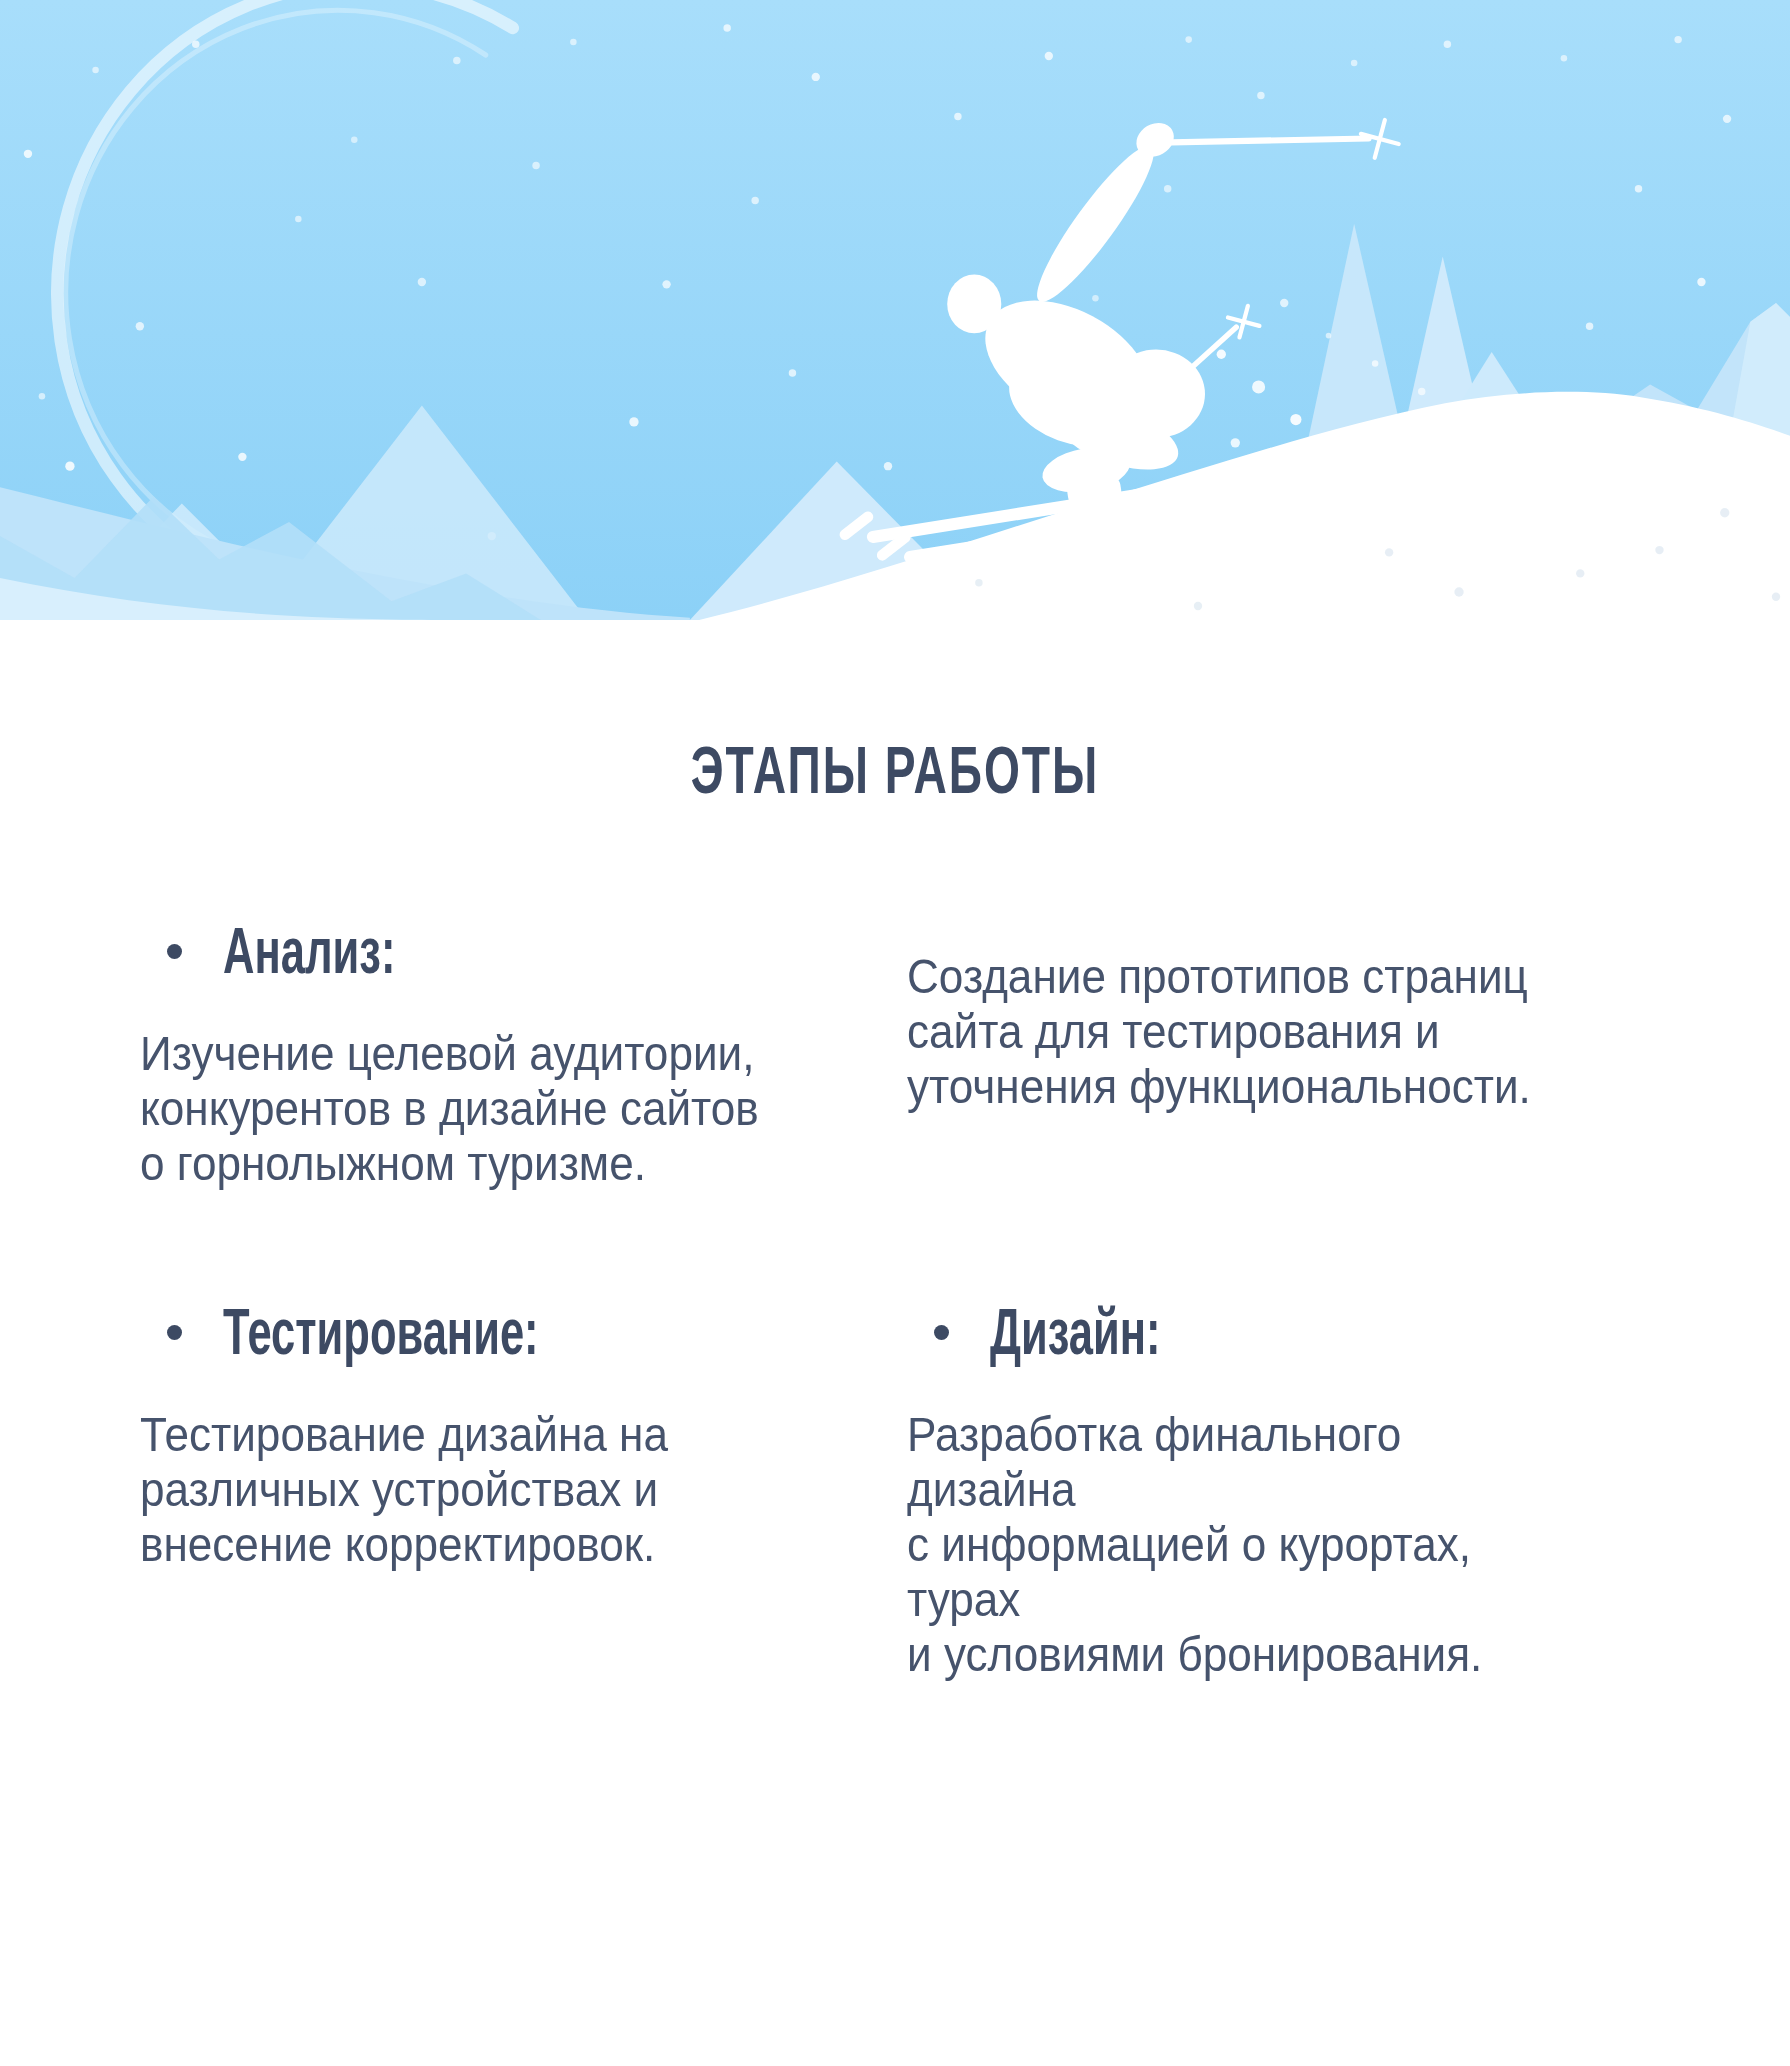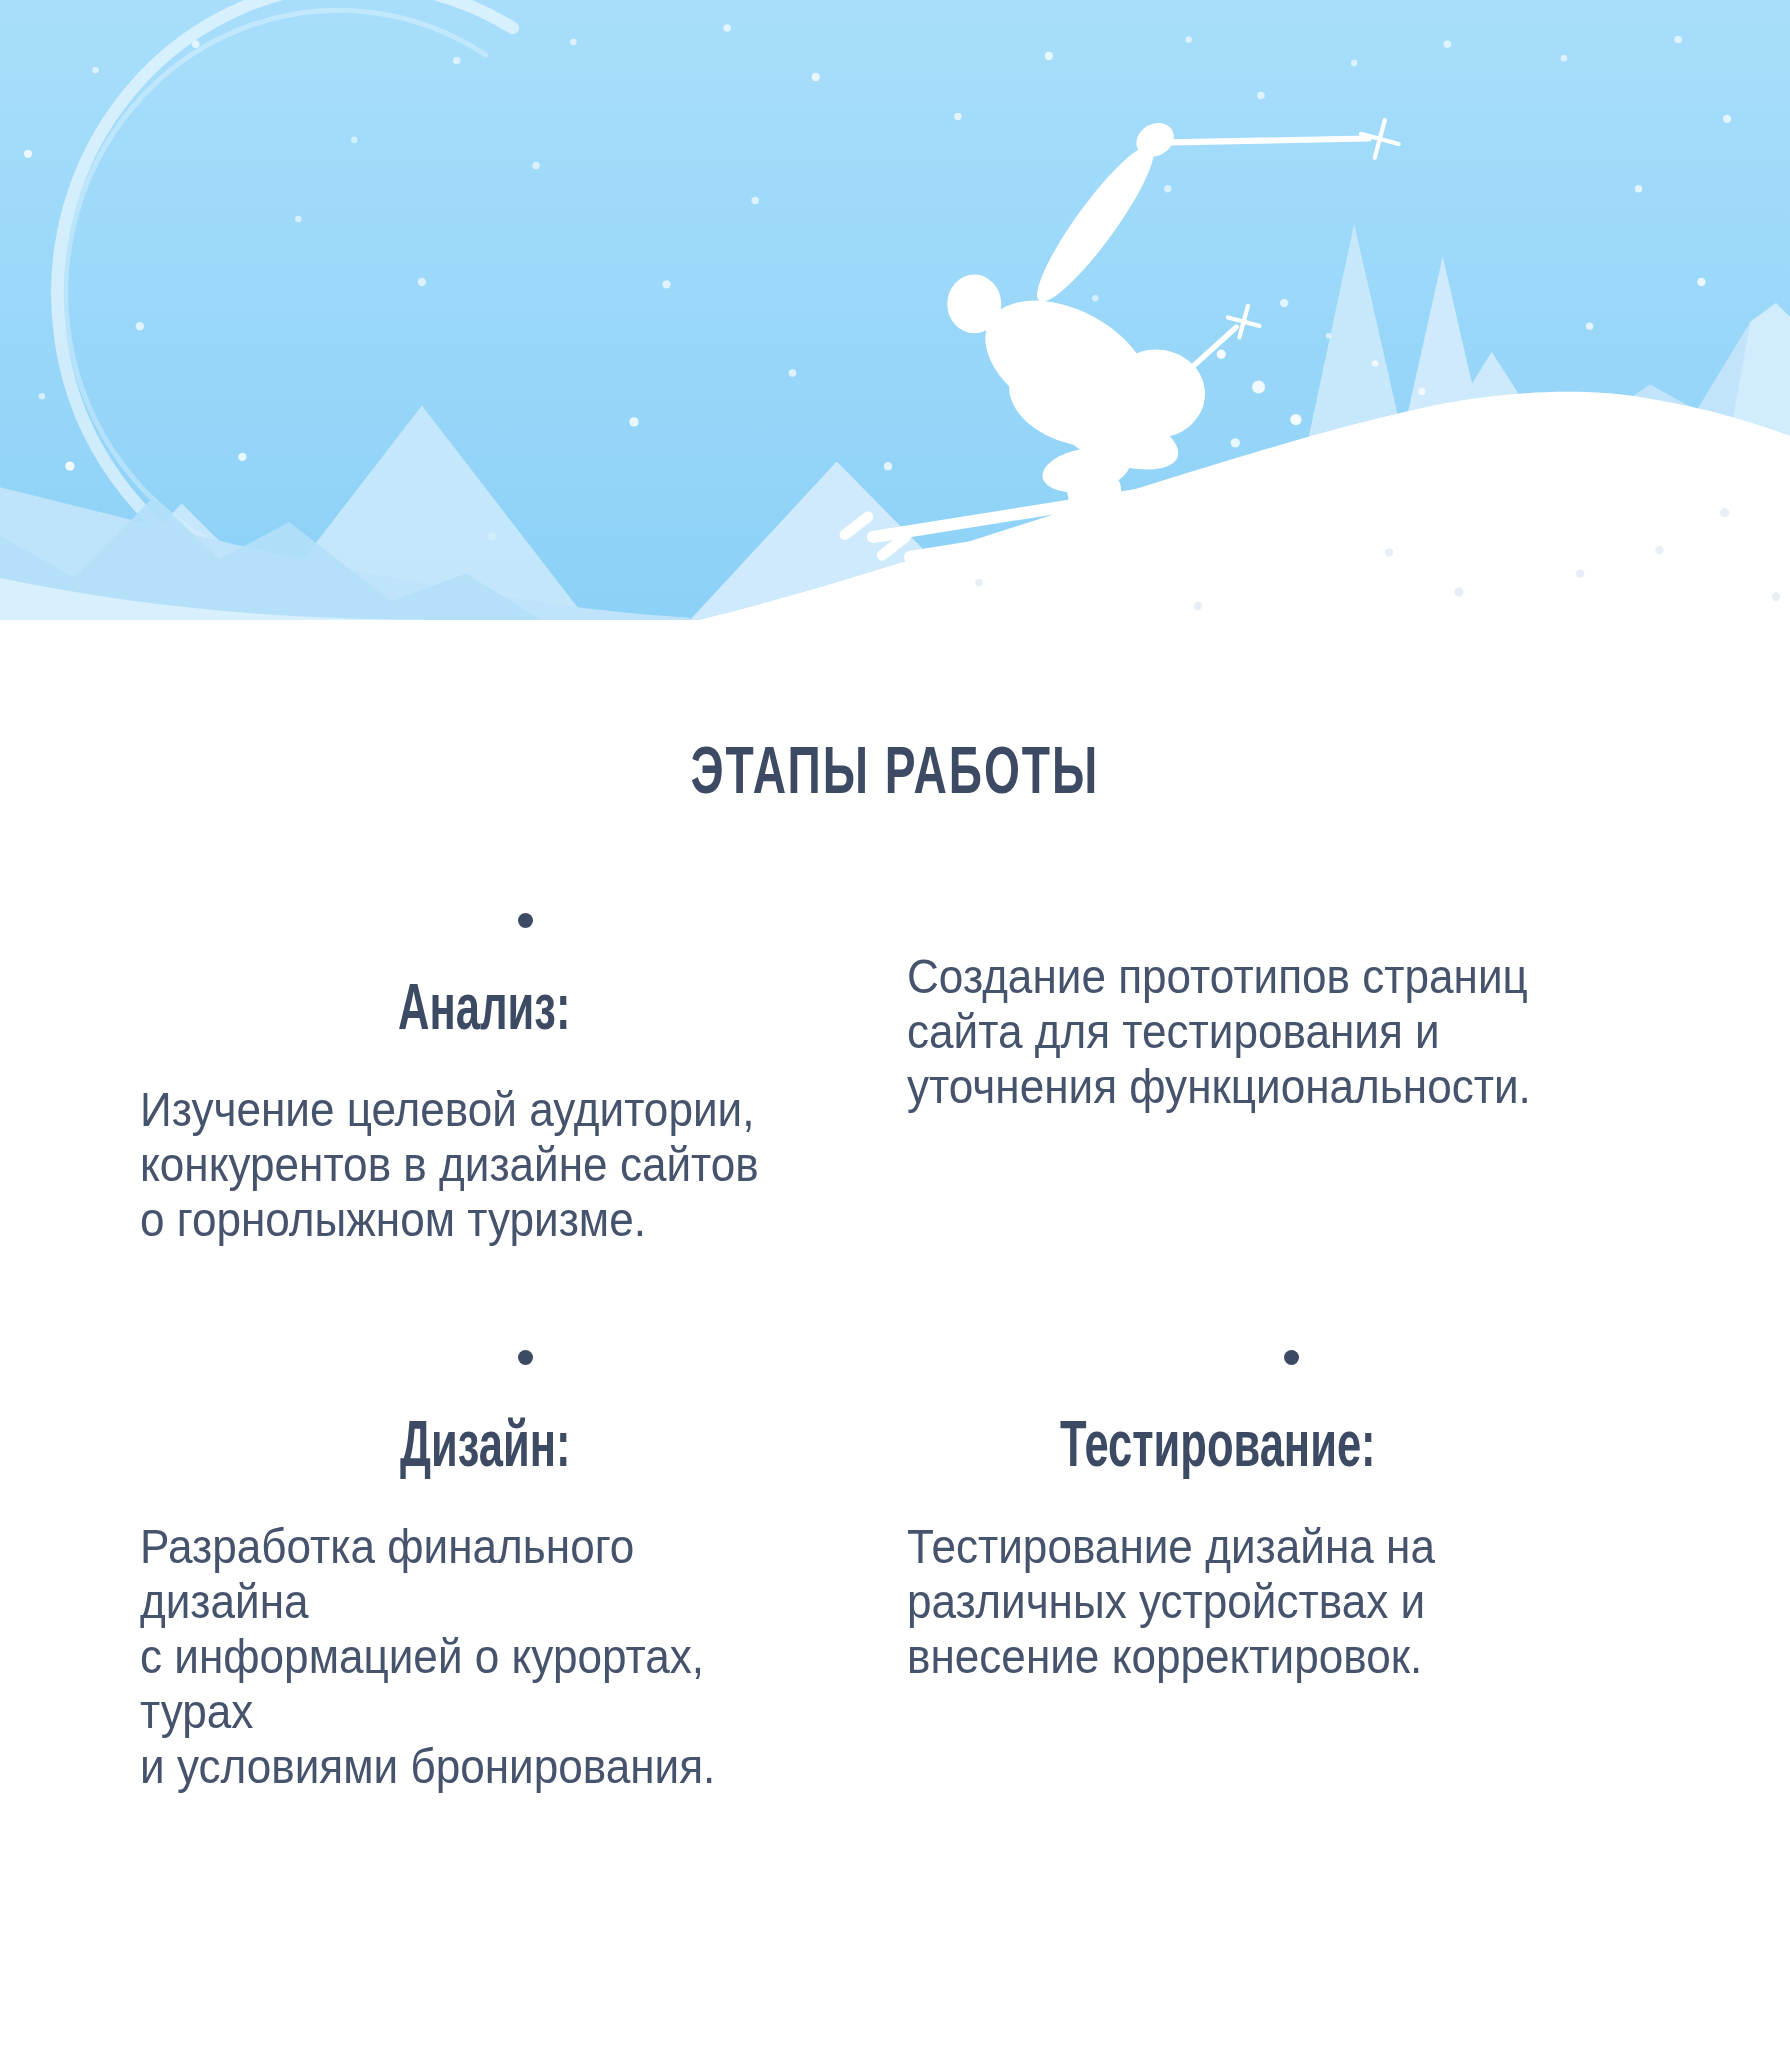--- a/index.html
+++ b/index.html
@@ -35,21 +35,20 @@
     column-gap: 23px;
     row-gap: 103px;
     margin: 103px 140px 0 140px;
   }
   .stage { min-width: 0; }
   .stage-head {
     display: flex;
     align-items: center;
     gap: 41px;
     padding-left: 27px;
-    flex-direction: column;
   }
   .bullet {
     flex: none;
     width: 15px; height: 15px;
     border-radius: 50%;
     background: #3d4a63;
   }
   .stage-title {
     margin: 0;
     font-size: 64px;
@@ -248,32 +247,32 @@
 
     <article class="stage">
       <p class="stage-body">Создание прототипов страниц
 сайта для тестирования и
 уточнения функциональности.</p>
     </article>
 
     <article class="stage">
       <div class="stage-head">
         <span class="bullet"></span>
+        <h2 class="stage-title">Тестирование:</h2>
+      </div>
+      <p class="stage-body">Тестирование дизайна на
+различных устройствах и
+внесение корректировок.</p>
+    </article>
+
+    <article class="stage">
+      <div class="stage-head">
+        <span class="bullet"></span>
         <h2 class="stage-title">Дизайн:</h2>
       </div>
       <p class="stage-body">Разработка финального дизайна
 с информацией о курортах, турах
 и условиями бронирования.</p>
     </article>
 
-    <article class="stage">
-      <div class="stage-head">
-        <span class="bullet"></span>
-        <h2 class="stage-title">Тестирование:</h2>
-      </div>
-      <p class="stage-body">Тестирование дизайна на
-различных устройствах и
-внесение корректировок.</p>
-    </article>
-
   </section>
 </main>
 
 
 </body></html>

